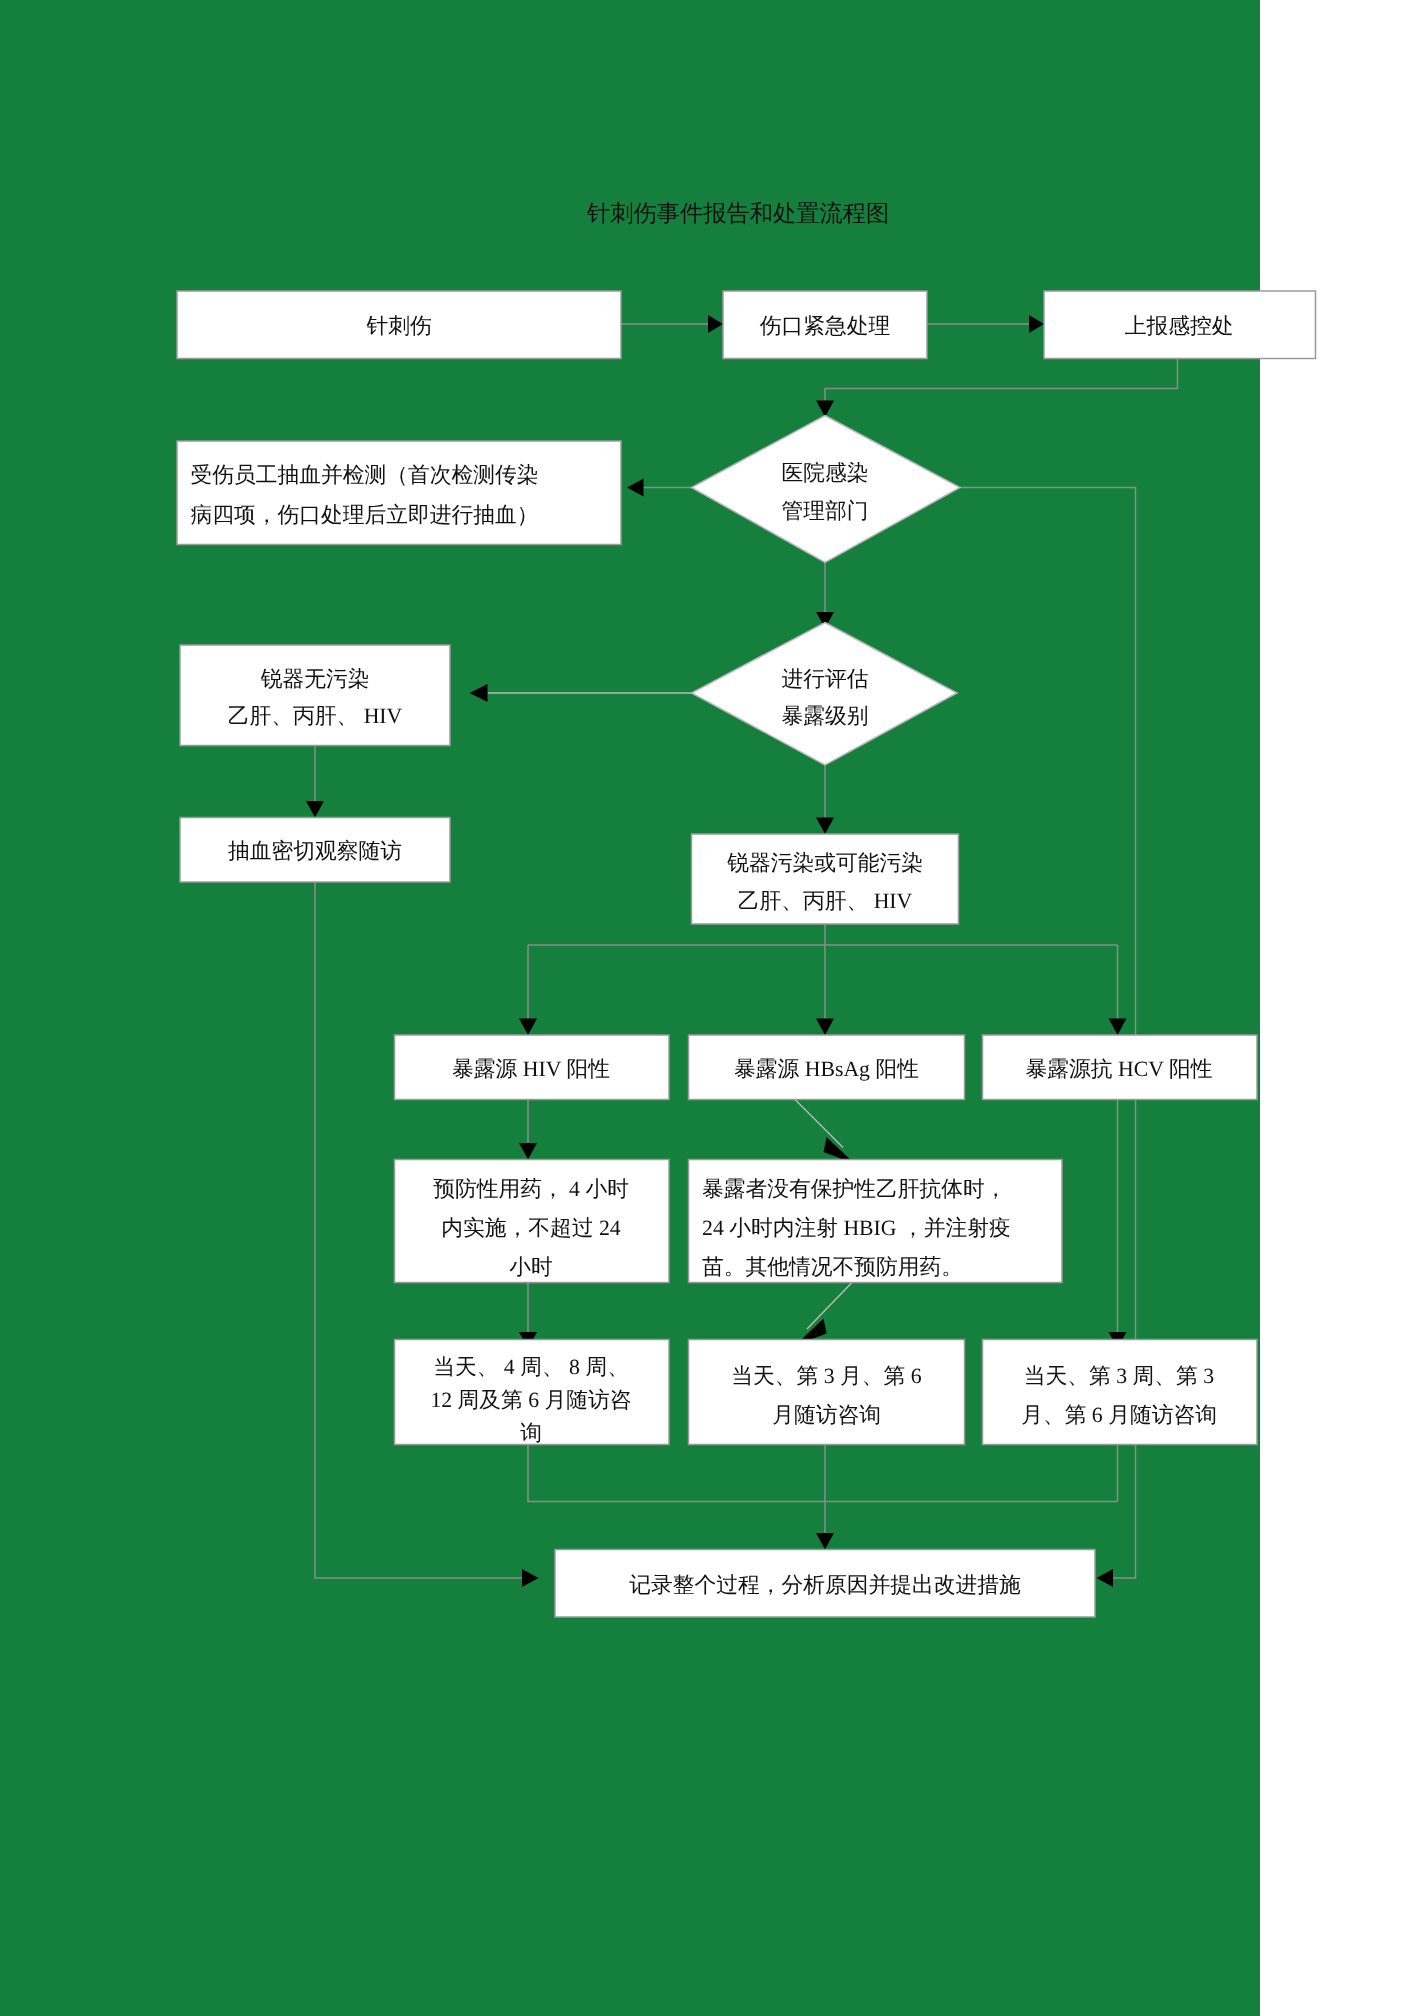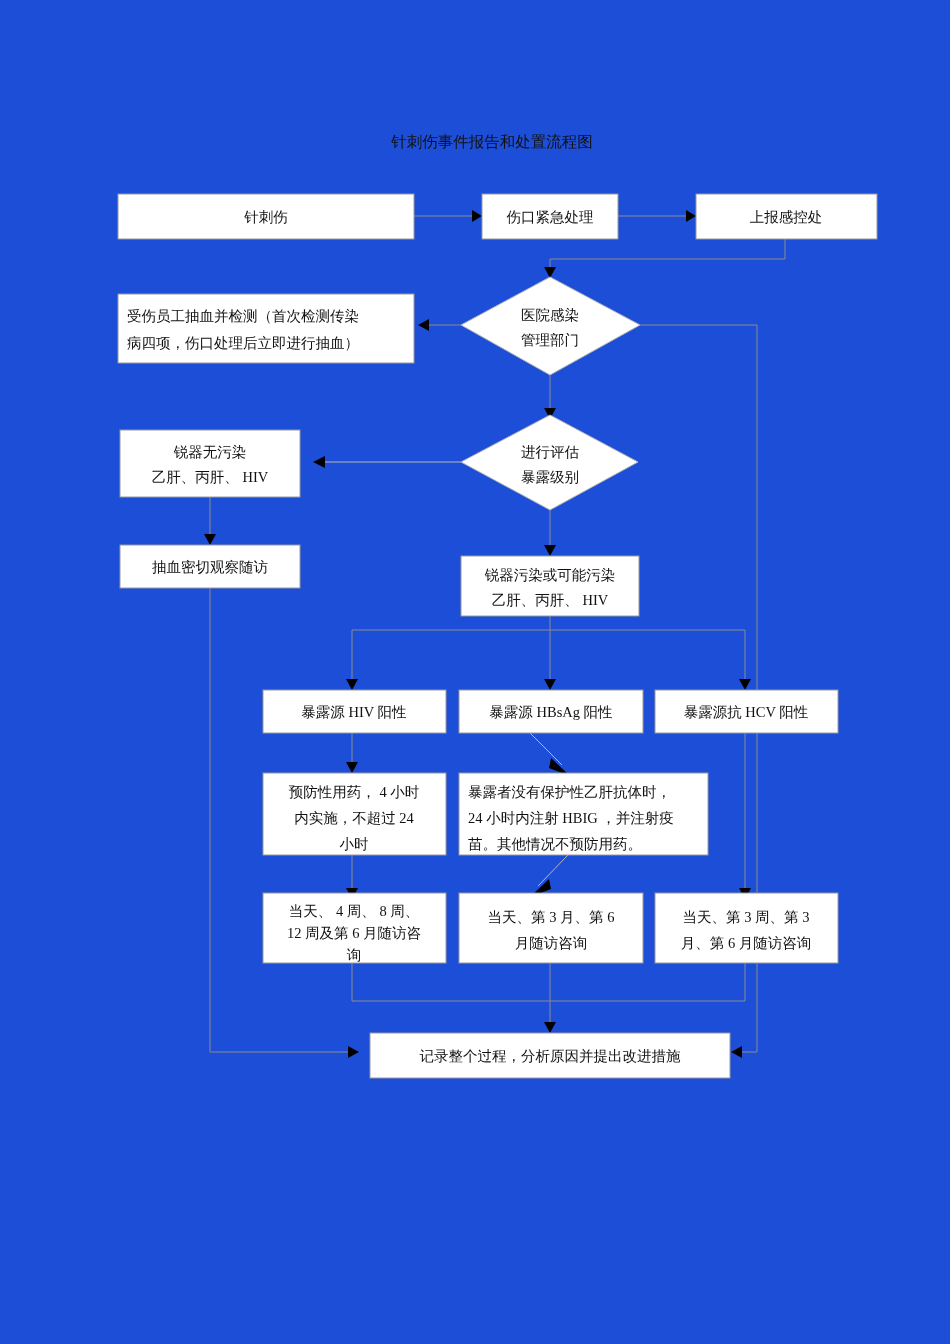--- a/index.html
+++ b/index.html
@@ -9,23 +9,23 @@
   }
   body {
     width: 950px;
     height: 1344px;
     font-family: "Liberation Serif", "DejaVu Serif", serif;
     color: #000000;
     overflow: hidden;
   }
   #page {
     position: relative;
-    width: 950px;
+    width: 840px;
     height: 1344px;
-    background: #1d4ed8;
+    background: #15803d;
   }
   #flow-svg {
     position: absolute;
     left: 0;
     top: 0;
     width: 950px;
     height: 1344px;
   }
   .node-rect {
     fill: #ffffff;

